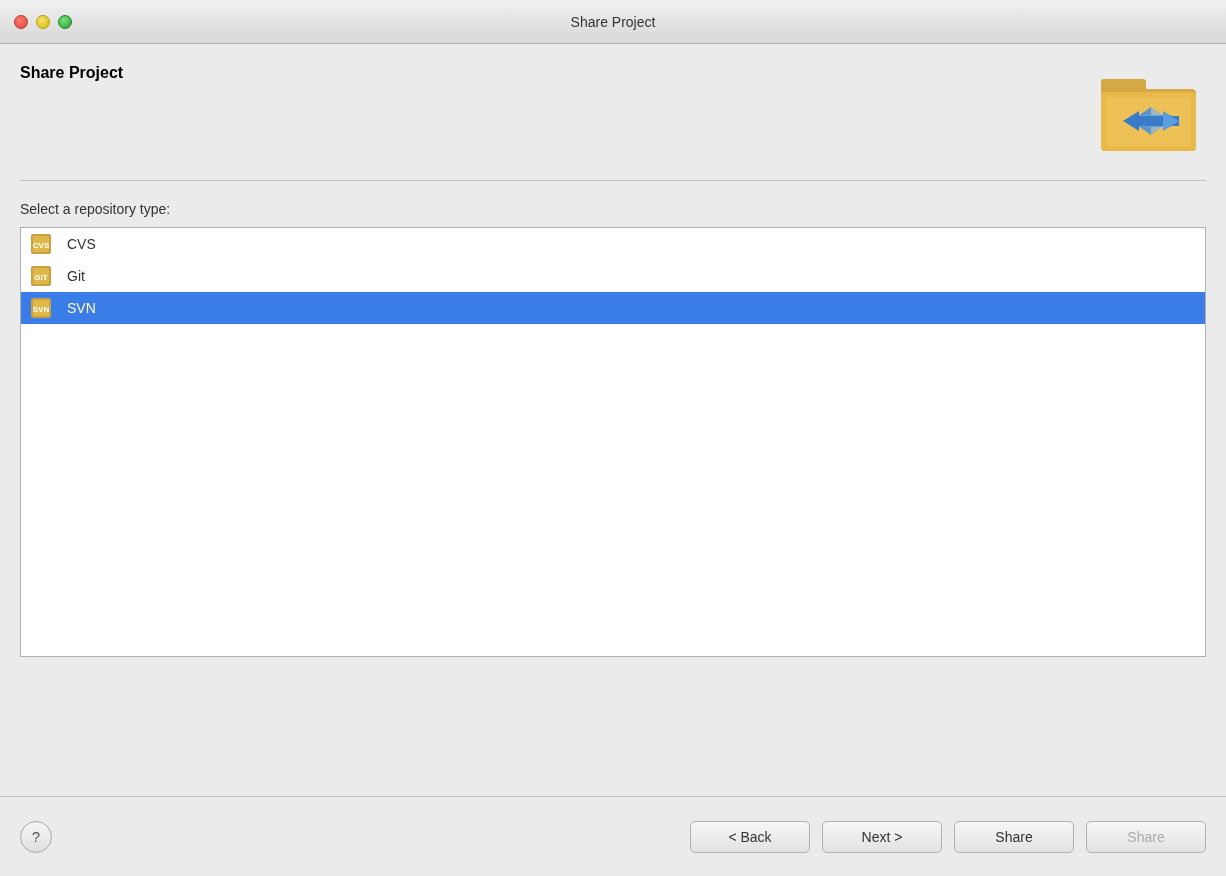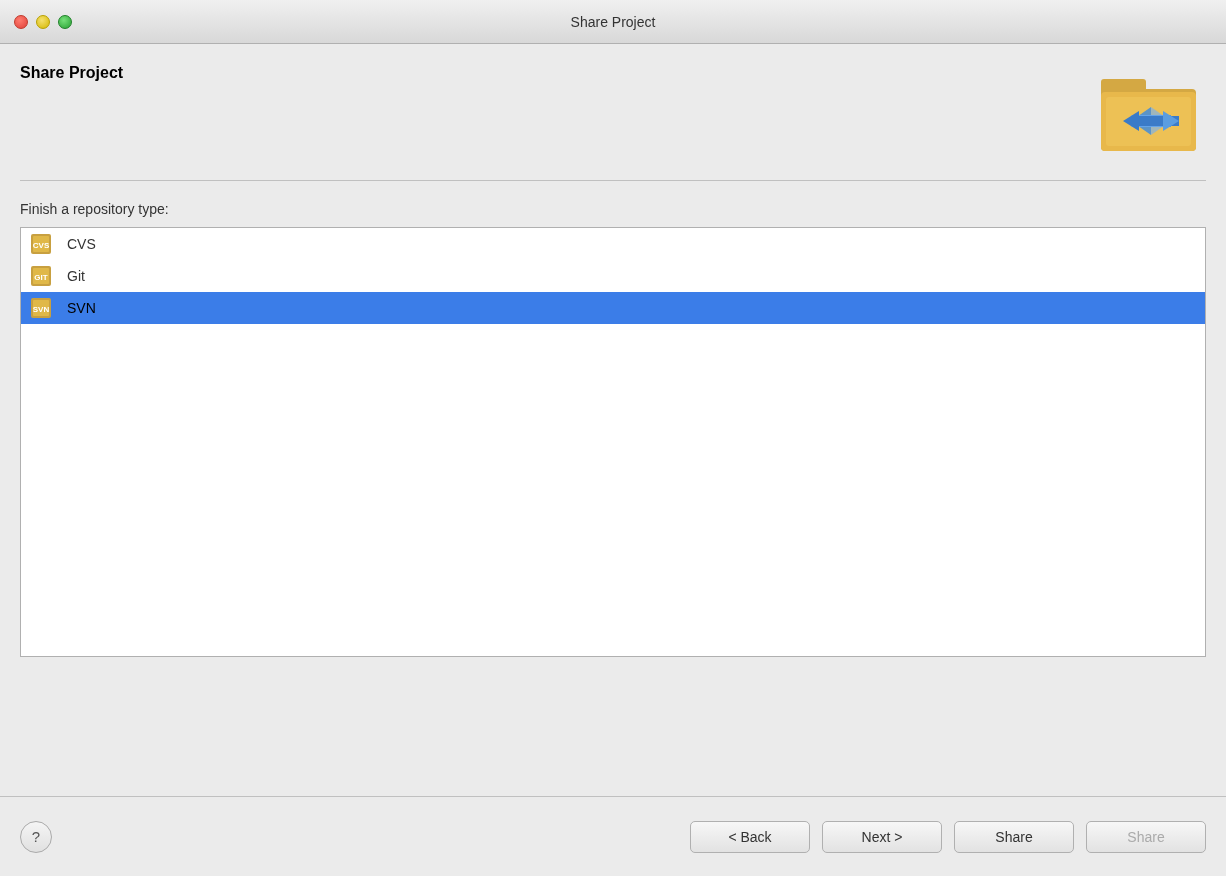--- a/index.html
+++ b/index.html
@@ -142,21 +142,21 @@
       align-items: center;
       padding: 6px 10px;
       font-size: 14px;
       color: #333;
       cursor: pointer;
       gap: 16px;
     }
 
     .repo-item.selected {
       background: #3b7de8;
-      color: #000000;
+      color: #fef9c3;
     }
 
     .repo-icon {
       width: 20px;
       height: 20px;
       flex-shrink: 0;
       display: flex;
       align-items: center;
       justify-content: center;
       font-size: 10px;
@@ -262,21 +262,21 @@
 
           <polygon points="-28,0 -12,-10 -12,-5 28,-5 28,5 -12,5 -12,10" fill="#3a7bc8"></polygon>
 
           <polygon points="28,0 12,-10 12,10" fill="#5a9de0"></polygon>
         </g>
       </svg>
     </div>
   </div>
 
   <div class="repo-section">
-    <div class="repo-label">Finish a repository type:</div>
+    <div class="repo-label">Select a repository type:</div>
 
     <div class="repo-list">
 
       <div class="repo-item">
         <span class="repo-icon">
           <svg width="20" height="20" viewBox="0 0 20 20">
             <rect x="0" y="0" width="20" height="20" rx="2" fill="#c8a040"></rect>
             <rect x="2" y="2" width="16" height="16" rx="1" fill="#e0b848"></rect>
             <text x="10" y="14" text-anchor="middle" font-size="8" font-weight="bold" fill="white">CVS</text>
           </svg>

